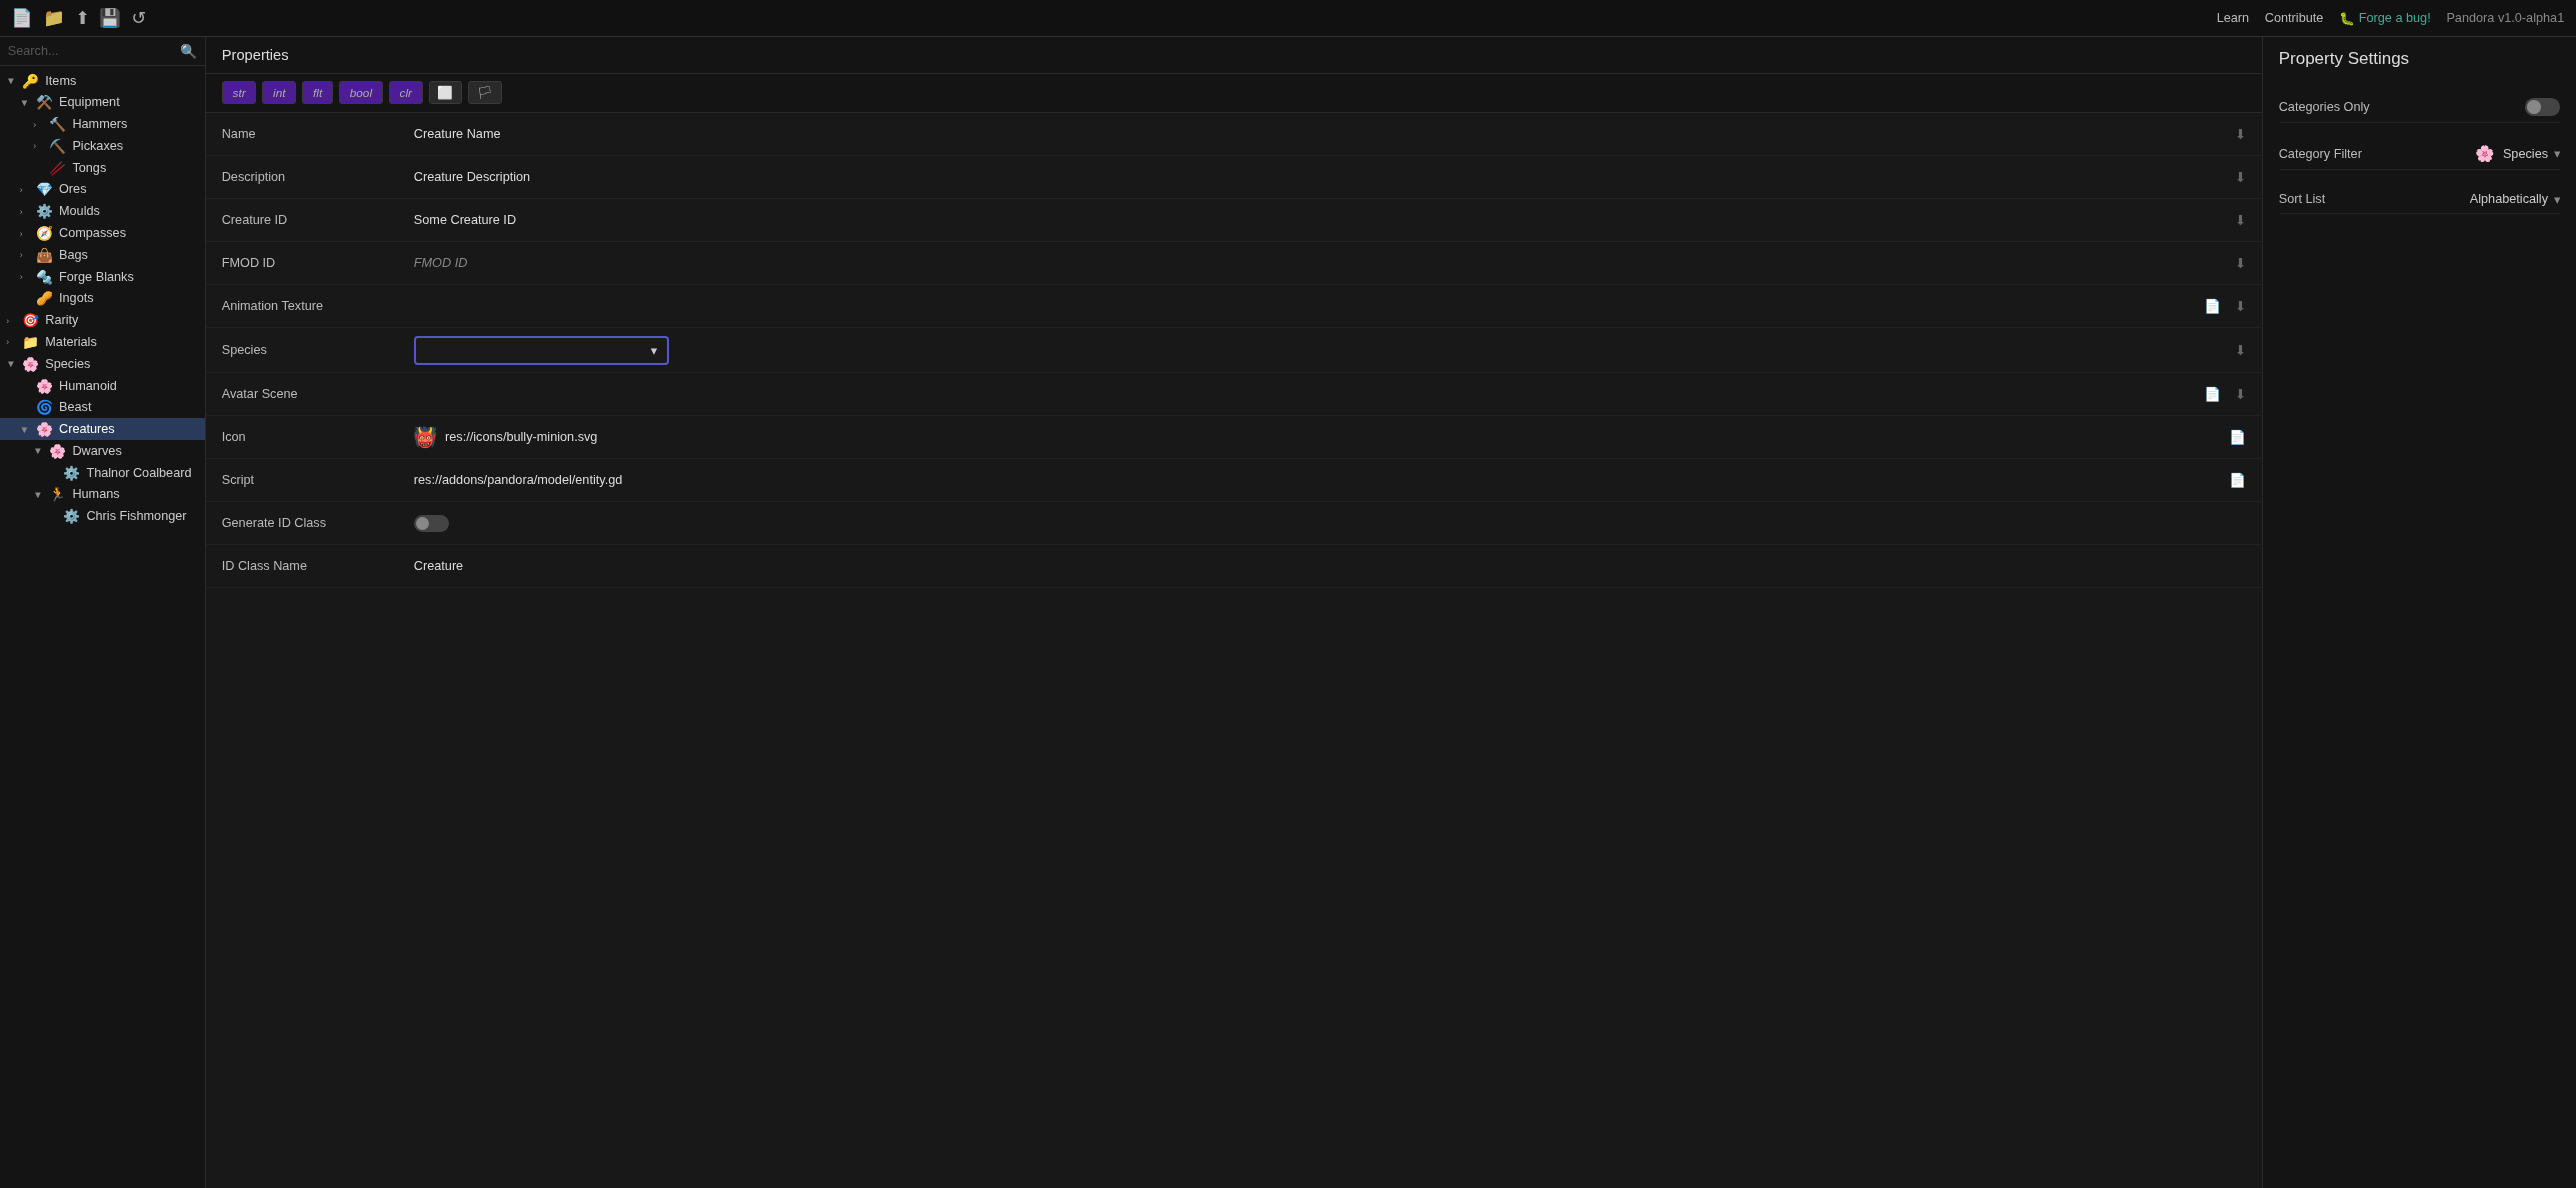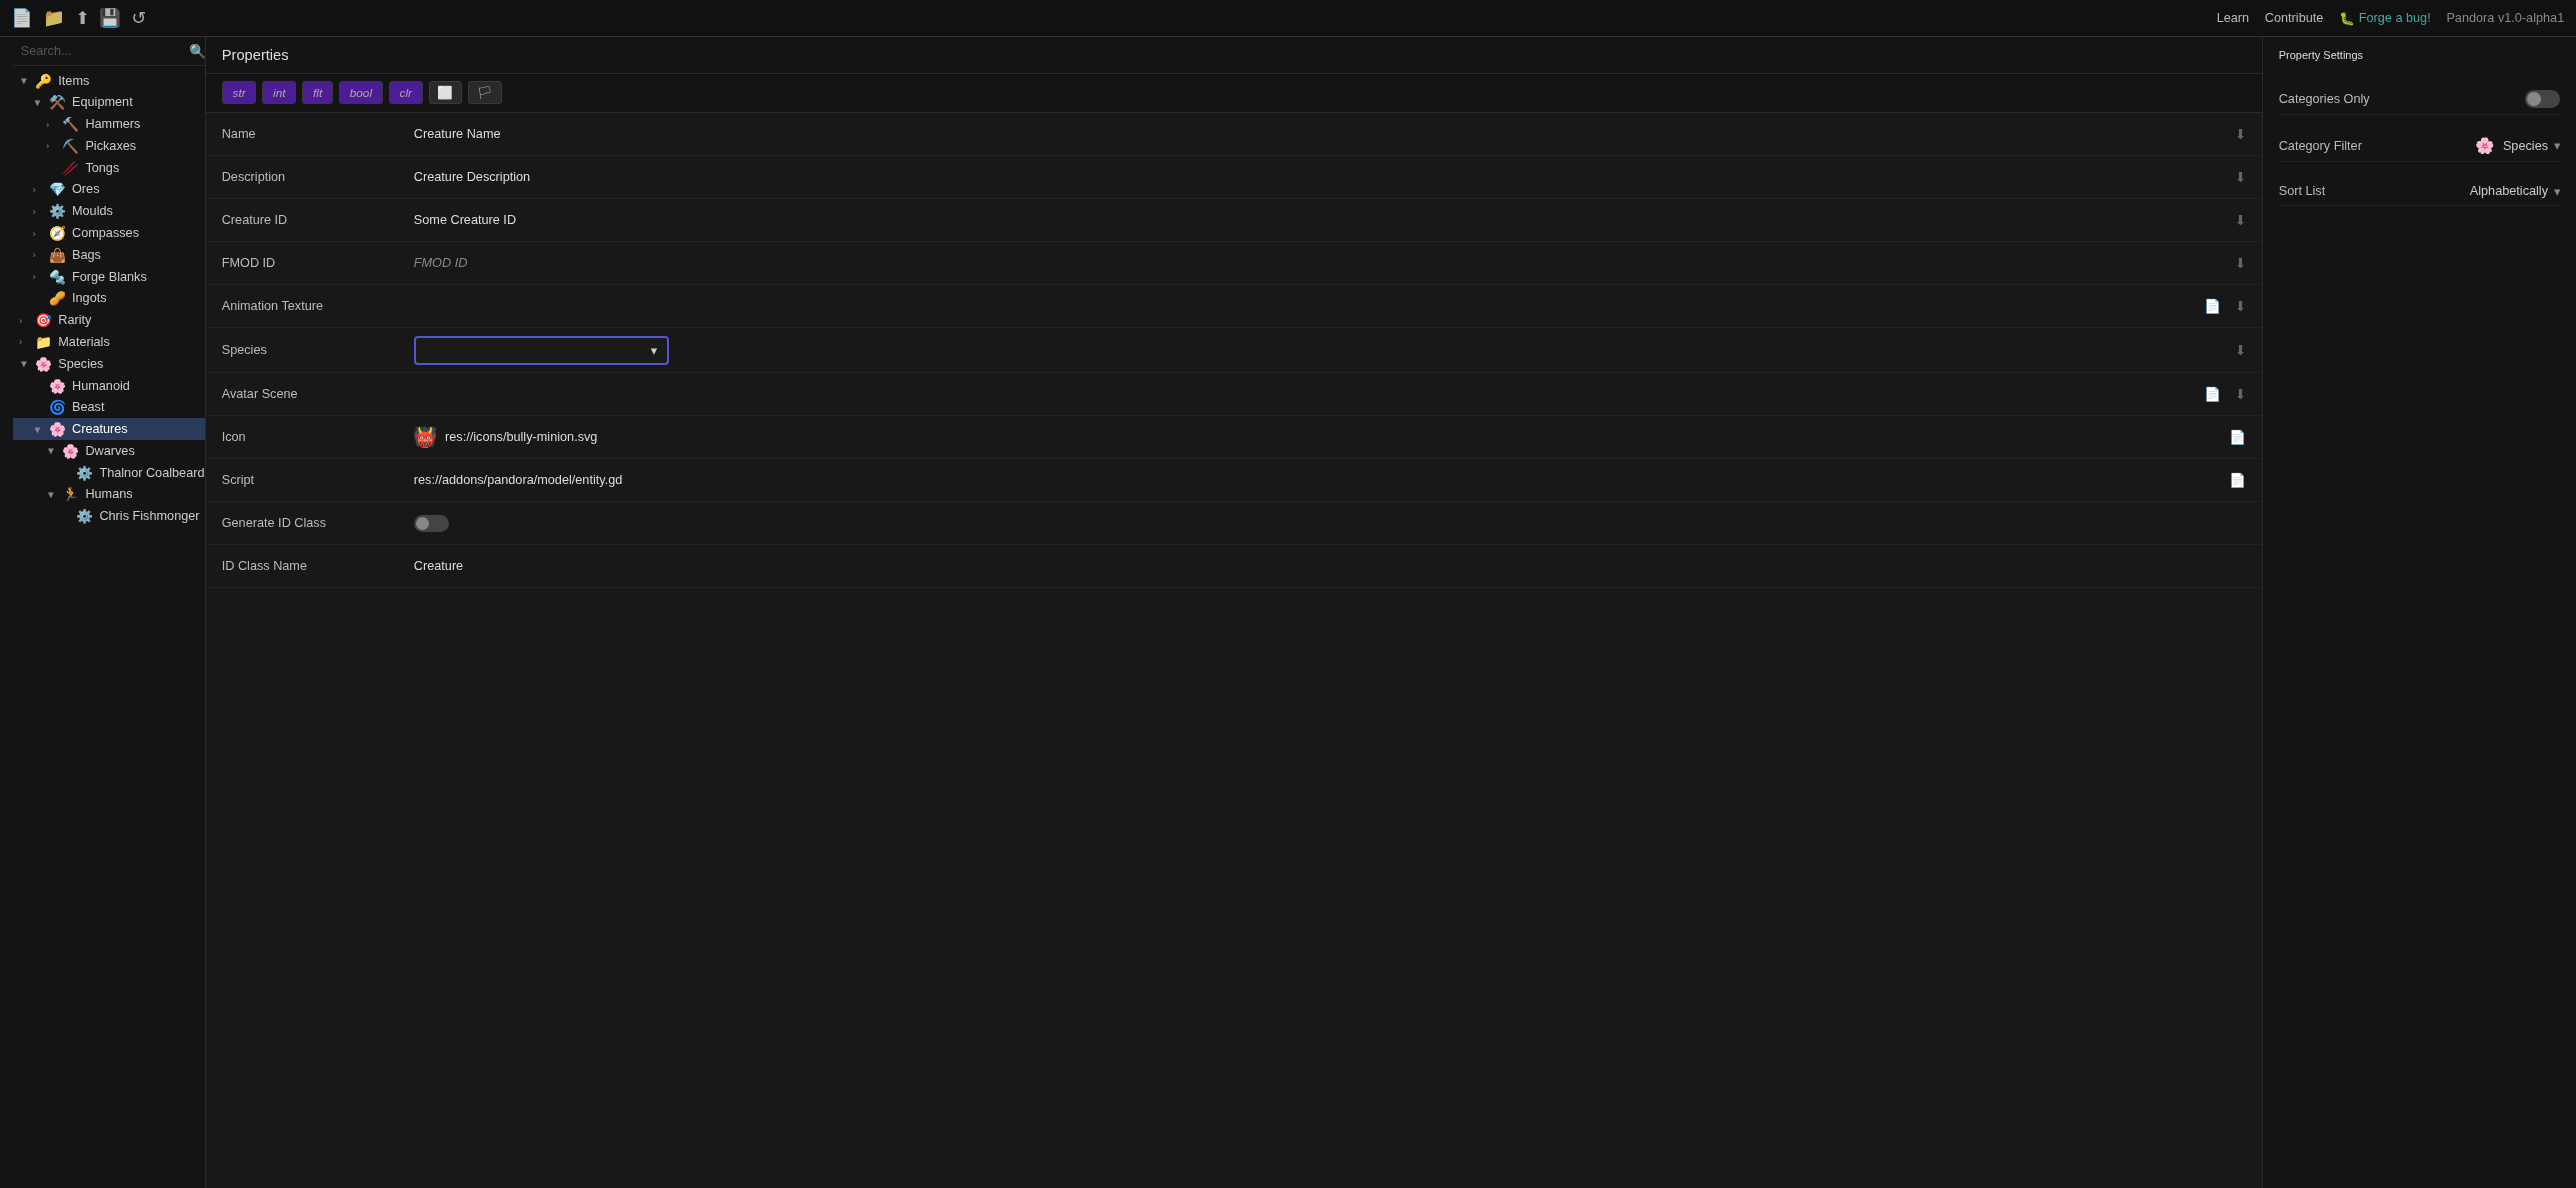--- a/index.html
+++ b/index.html
@@ -59,21 +59,20 @@
 
     
     .sidebar {
       width: 206px;
       min-width: 206px;
       background: #141414;
       border-right: 1px solid #2a2a2a;
       display: flex;
       flex-direction: column;
       overflow: hidden;
-      padding-left: 13px;
     }
     .search-bar {
       display: flex;
       align-items: center;
       padding: 5.9px 7.8px;
       border-bottom: 1px solid #2a2a2a;
       gap: 5.9px;
     }
     .search-input {
       background: transparent;
@@ -270,21 +269,21 @@
       width: 314px;
       min-width: 314px;
       background: #141414;
       border-left: 1px solid #2a2a2a;
       padding: 11.8px 15.7px;
       display: flex;
       flex-direction: column;
       gap: 15.7px;
     }
     .right-panel-title {
-      font-size: 11px;
+      font-size: 17px;
       font-weight: 500;
       color: #ddd;
       margin-bottom: 7.8px;
     }
     .setting-row {
       display: flex;
       align-items: center;
       justify-content: space-between;
       padding: 5.9px 0;
       border-bottom: 1px solid #222;

